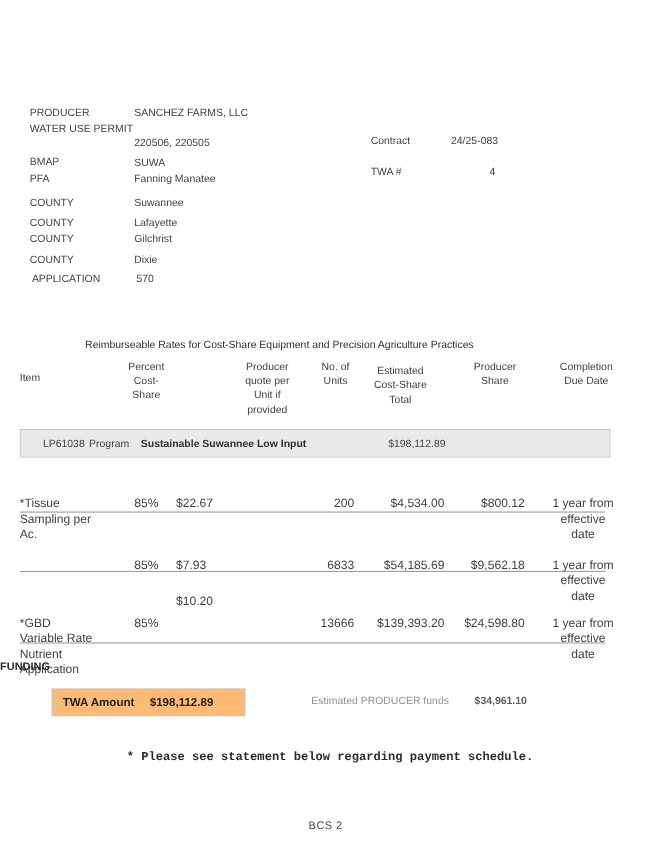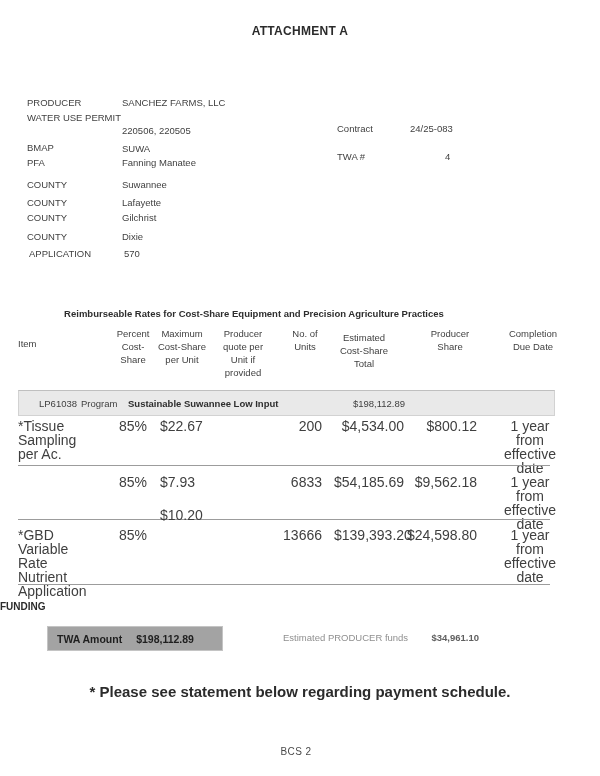--- a/index.html
+++ b/index.html
@@ -11,53 +11,52 @@
   .b  { font-weight:bold; color:#2e2e2e; }
   .center { text-align:center; }
   .right  { text-align:right; }
   .muted  { color:#8f8f8f; }
   .gray   { color:#5f5f5f;font-weight:bold; }
 
   .doc-title { position:absolute; left:0; top:24px; width:600px; text-align:center;
                font-size:12px; font-weight:bold; color:#2b2b2b; letter-spacing:.3px; }
 
   .sec-title { position:absolute; left:0; top:308px; width:508px; text-align:center;
-               font-size:9.5px; font-weight:bold; color:#2e2e2e; }
+               font-size:9.5px; font-weight:normal; color:#2e2e2e; }
 
   .hcell { position:absolute; top:327px; font-size:9.5px; line-height:13px;
            color:#3f3f3f; text-align:center; white-space:normal; }
 
-  .cell  { position:absolute; font-size:14px; line-height:14px; color:#3f3f3f; white-space:nowrap; }
+  .cell  { position:absolute; font-size:11px; line-height:14px; color:#3f3f3f; white-space:nowrap;margin-top:32px; }
   .wrap  { white-space:normal; }
 
   .hline { position:absolute; left:18px; width:532px; height:1px; background:#9c9c9c; }
 
   .program-row { position:absolute; left:18px; top:390px; width:537px; height:26px;
                  background:#e9e9e9; border:1px solid #d2d2d2; border-top-color:#bfbfbf; box-sizing:border-box; }
   .program-row .t { top:7px;text-align:right; }
 
   .funding-title { position:absolute; left:0; top:601px; width:574px; text-align:left;
                    font-size:10px; font-weight:bold; color:#2b2b2b; }
   .twa-box { position:absolute; left:47px; top:626px; width:176px; height:25px;
-             background:#a3a3a3; border:1px solid #c4c4c4; box-sizing:border-box;
+             background:#fdba74; border:1px solid #c4c4c4; box-sizing:border-box;
              display:flex; align-items:center; }
   .twa-box .lbl { font-size:10.5px; font-weight:bold; color:#1f1f1f; margin-left:9px; }
   .twa-box .val { font-size:10.5px; font-weight:bold; color:#1f1f1f; margin-left:14px; }
 
   .footnote { position:absolute; left:0; top:683px; width:600px; text-align:center;
-              font-size:15px; font-weight:bold; color:#2b2b2b; }
+              font-size:11px; font-weight:bold; color:#2b2b2b;font-family:Liberation Mono, monospace; }
   .footer-code { position:absolute; left:0; top:746px; width:592px; text-align:center;
                  font-size:10px; color:#4a4a4a; letter-spacing:.4px; }
 </style>
 </head>
 <body>
 
 <div class="page">
 
-  <div class="doc-title">ATTACHMENT A</div>
 
   <span class="t" style="left:27px;top:97px">PRODUCER</span>
   <span class="t" style="left:122px;top:97px">SANCHEZ FARMS, LLC</span>
 
   <span class="t" style="left:27px;top:112px">WATER USE PERMIT</span>
   <span class="t" style="left:122px;top:125px">220506, 220505</span>
 
   <span class="t" style="left:337px;top:123px">Contract</span>
   <span class="t" style="left:410px;top:123px">24/25-083</span>
 
@@ -79,21 +78,20 @@
   <span class="t" style="left:27px;top:231px">COUNTY</span>
   <span class="t" style="left:122px;top:231px">Dixie</span>
 
   <span class="t" style="left:29px;top:248px">APPLICATION</span>
   <span class="t" style="left:124px;top:248px">570</span>
 
   <div class="sec-title">Reimburseable Rates for Cost-Share Equipment and Precision Agriculture Practices</div>
 
   <span class="hcell" style="left:18px;top:337px;width:40px;text-align:left">Item</span>
   <span class="hcell" style="left:112px;width:42px">Percent Cost-Share</span>
-  <span class="hcell" style="left:157px;width:50px">Maximum Cost-Share per Unit</span>
   <span class="hcell" style="left:219px;width:48px">Producer quote per Unit if provided</span>
   <span class="hcell" style="left:287px;width:36px">No. of Units</span>
   <span class="hcell" style="left:339px;top:331px;width:50px">Estimated Cost-Share Total</span>
   <span class="hcell" style="left:427px;width:46px">Producer Share</span>
   <span class="hcell" style="left:504px;width:58px">Completion Due Date</span>
 
   <div class="program-row">
     <span class="t" style="left:20px">LP61038</span>
     <span class="t" style="left:62px">Program</span>
     <span class="t b" style="left:109px">Sustainable Suwannee Low Input</span>

